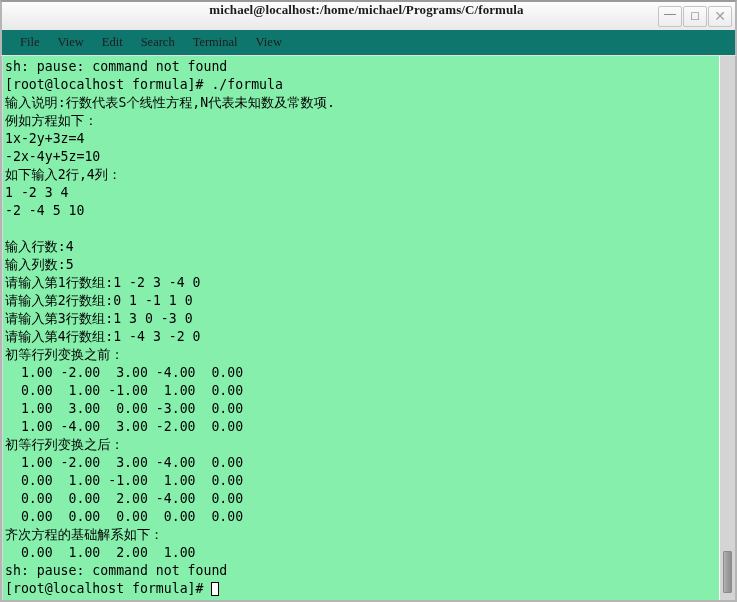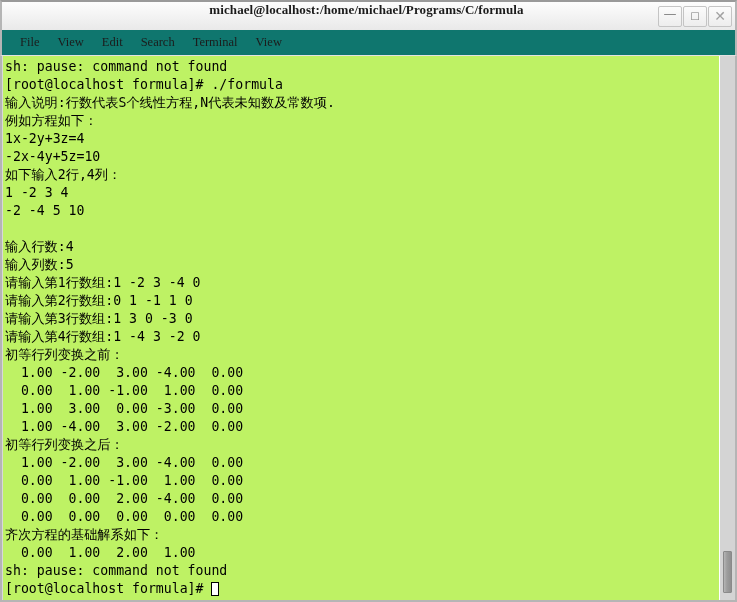--- a/index.html
+++ b/index.html
@@ -105,21 +105,21 @@
     min-height: 0;
     border-left: 2px solid #b5b5b5;
     border-right: 2px solid #b5b5b5;
     border-bottom: 2px solid #b5b5b5;
     box-sizing: border-box;
     background: #ffffff;
   }
 
   .terminal {
     flex: 1 1 auto;
-    background: #bef264;
+    background: #86efac;
     color: #000000;
     font-family: "DejaVu Sans Mono", "Liberation Mono", monospace;
     font-size: 13.2px;
     line-height: 18px;
     padding: 2px 0 0 2px;
     overflow: hidden;
     white-space: pre;
     border-left: 1px solid #d8d8d8;
     box-sizing: border-box;
   }

